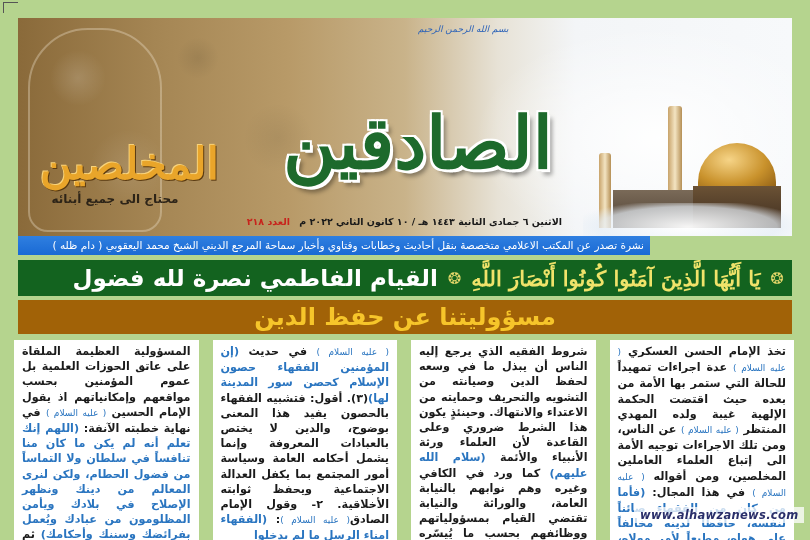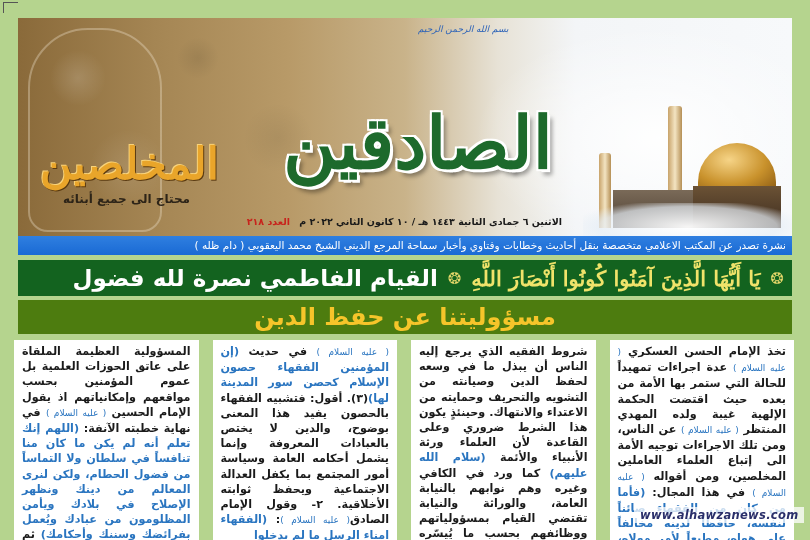--- a/index.html
+++ b/index.html
@@ -31,21 +31,21 @@
   .ornament {
     position:absolute; left:10px; top:10px; width:130px; height:200px;
     border:2px solid rgba(240,230,210,0.35); border-radius:60px 60px 20px 20px;
   }
   .logo-block { position:absolute; left:22px; top:120px; width:150px; height:95px; text-align:center; }
   .logo-word {
     font-family:"DejaVu Serif", serif; font-weight:bold; font-size:44px; line-height:52px;
     color:#e9a52a; text-shadow:1px 1px 0 #5a3a10, -1px -1px 0 #f8d37a;
     letter-spacing:-2px;
   }
-  .logo-sub { font-size:12px; color:#2d2418; font-weight:bold; margin-top:2px;text-align:right; }
+  .logo-sub { font-size:12px; color:#2d2418; font-weight:bold; margin-top:2px; }
 
   .basmala { position:absolute; left:400px; top:6px; font-size:9px; color:#2d63b8; font-style:italic; }
   .verse-top {
     position:absolute; left:240px; top:18px; width:290px; text-align:right;
     font-family:"DejaVu Serif", serif; font-size:16px; color:#1f1f1f;
   }
   .title {
     position:absolute; left:215px; top:50px; width:370px; height:150px;
     font-family:"DejaVu Serif", serif; font-weight:bold;
     font-size:72px; line-height:150px; text-align:center;
@@ -66,38 +66,38 @@
   .cloud { position:absolute; left:-10px; top:105px; width:210px; height:40px; background:radial-gradient(ellipse at 50% 60%, rgba(255,255,255,0.95), rgba(230,238,246,0.7) 60%, rgba(255,255,255,0) 80%); }
 
   .dateline {
     position:absolute; right:230px; top:198px;
     font-size:9.5px; font-weight:bold; color:#1a1a1a; direction:rtl; white-space:nowrap;
   }
   .dateline .issue { color:#c8231c; margin-right:6px; }
 
   
   .blue-strip {
-    position:absolute; left:18px; top:236px; width:774px; height:19px;
+    position:absolute; left:18px; top:236px; width:632px; height:19px;
     background:linear-gradient(#2f7fe0,#1a6ad4); color:#ffffff;
     font-size:10.5px; line-height:19px; text-align:right; direction:rtl; padding-right:6px; box-sizing:border-box;
     white-space:nowrap; overflow:hidden;
   }
   
   .green-strip {
     position:absolute; left:18px; top:260px; width:774px; height:36px;
     background:#13631f; direction:rtl; box-sizing:border-box; padding-right:8px;
     display:flex; align-items:center; gap:10px; white-space:nowrap; overflow:hidden;
   }
   .green-strip .orn { color:#e6d86a; font-size:16px; }
   .green-strip .verse { color:#f0e36a; font-family:"DejaVu Serif", serif; font-weight:bold; font-size:21px; }
   .green-strip .headline { color:#ffffff; font-weight:bold; font-size:23px; }
   
   .red-strip {
     position:absolute; left:18px; top:300px; width:774px; height:34px;
-    background:#4d7c0f; color:#f6c52a;
+    background:#a16207; color:#f6c52a;
     font-weight:bold; font-size:24px; line-height:34px; text-align:center; direction:rtl;
     letter-spacing:14px; white-space:nowrap; overflow:hidden;
   }
 
   
   .columns {
     position:absolute; left:14px; top:340px; width:780px; height:200px;
     display:flex; flex-direction:row-reverse; gap:14px;
   }
   .col {

